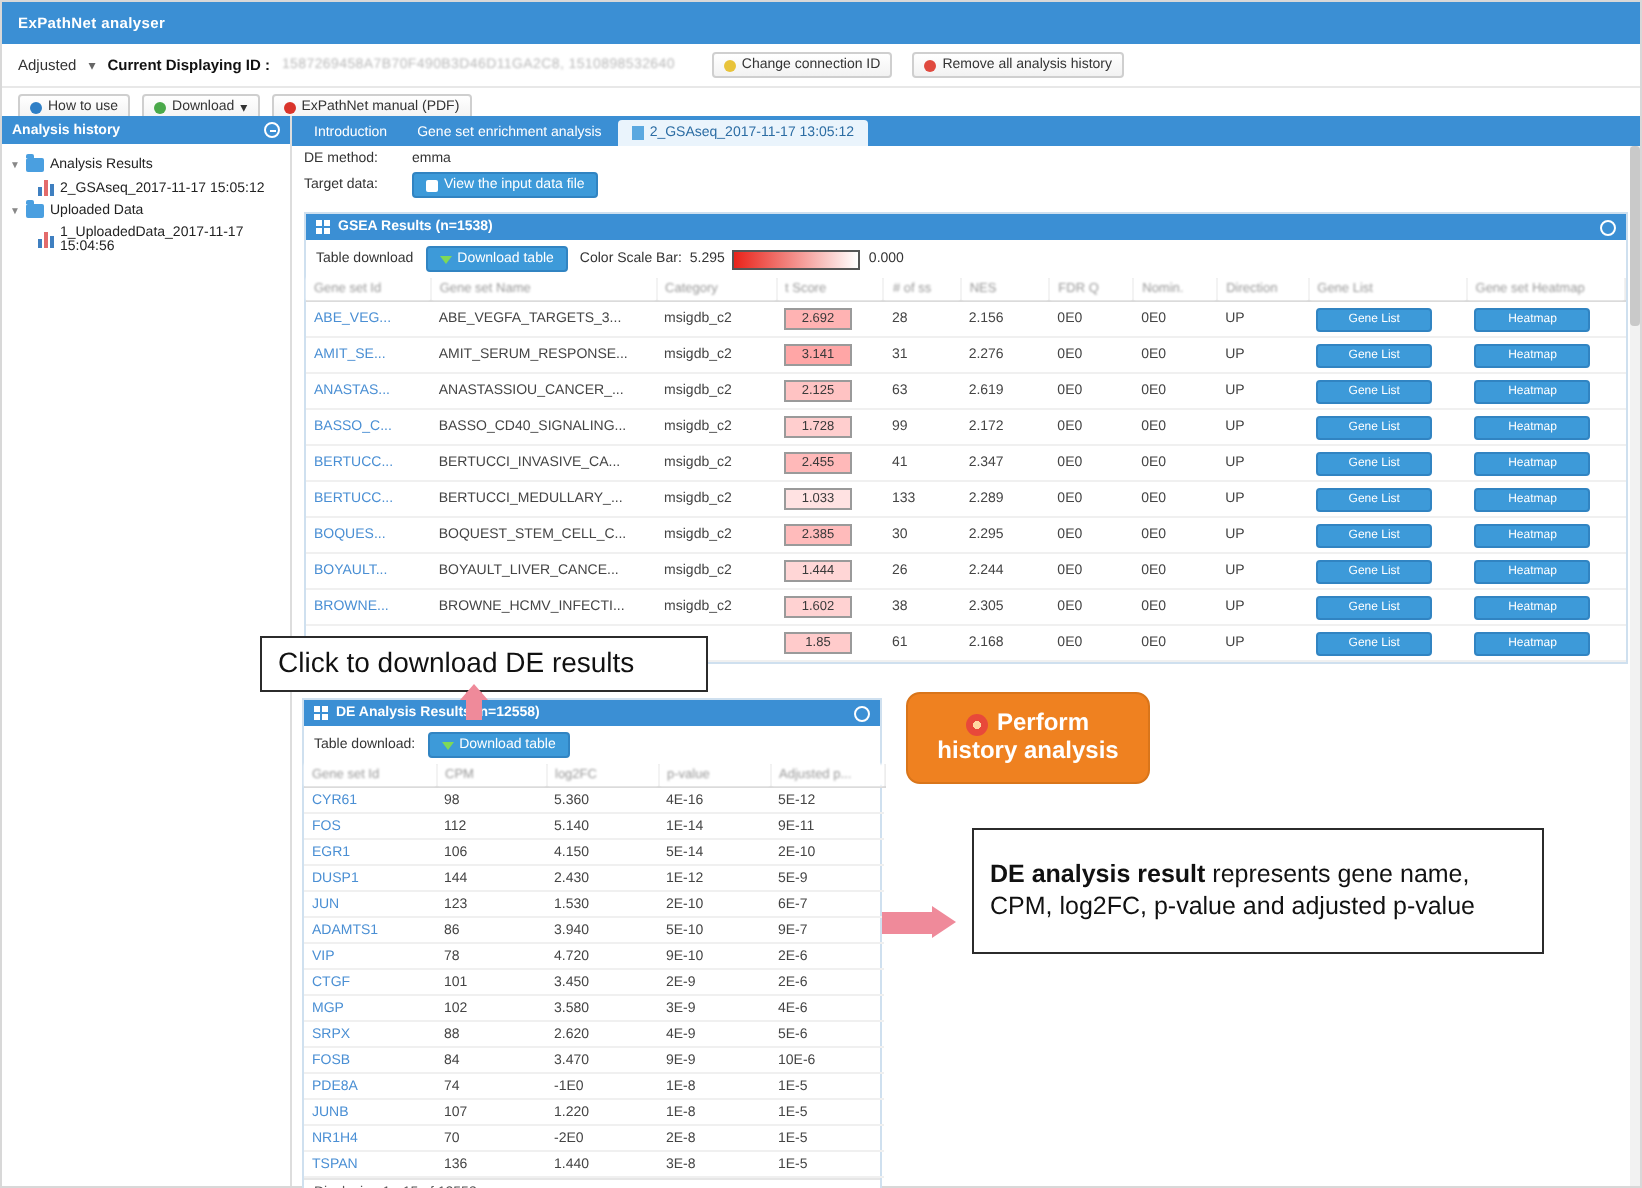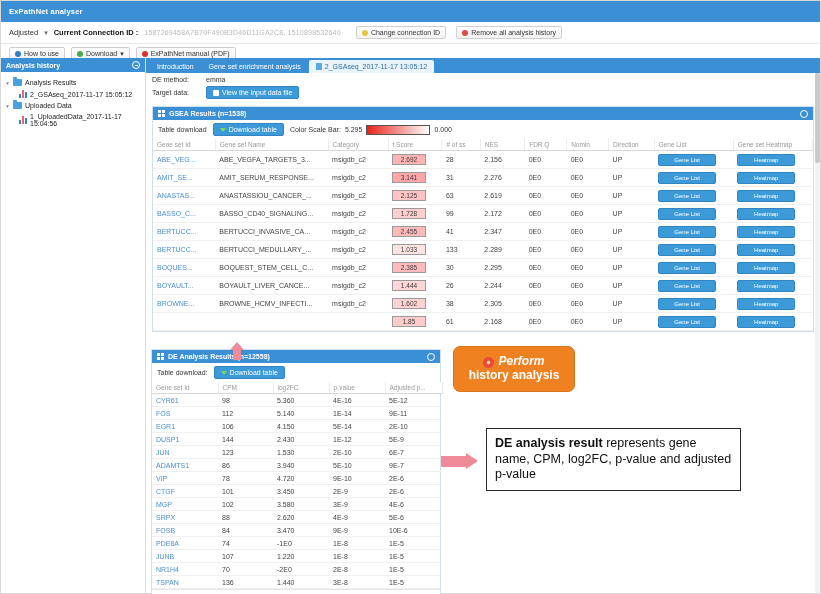--- a/index.html
+++ b/index.html
@@ -156,40 +156,40 @@
   .pinkarrow{
     position:absolute; z-index:31; background:#ef8a9a;
   }
   .pnet {
     position:absolute; left:452px; top:345px; width:122px; height:46px;
     background:#ef8120; border:1px solid #d9751a; border-radius:7px;
     display:flex; flex-direction:column; align-items:center; justify-content:center;
     color:#fff; font-size:12px; font-weight:bold; line-height:1.15; z-index:20;
     text-align:center;
   }
-  .pnet .row1{display:flex;align-items:center;gap:4px;font-style:italic;}
+  .pnet .row1{display:flex;align-items:center;gap:4px;}
   .flower{width:11px;height:11px;flex:none;border-radius:50%;
     background:radial-gradient(circle,#ffd9a0 0 25%,#e8493a 26% 100%);}
 
   .scrollbar-v{position:absolute;right:0;top:15px;bottom:0;width:5px;background:#f2f2f2;}
   .scrollbar-v .thumb{position:absolute;top:0;left:0;right:0;height:90px;background:#c9c9c9;border-radius:2px;}
 </style>
 </head>
 <body>
 
 <div class="app">
 
   <div class="appbar">
     <span>ExPathNet analyser</span>
   </div>
 
   <div class="analysis-row">
     <span class="lbl-small">Adjusted</span>
     <span style="font-size:7px;color:#666;">▾</span>
-    <span class="lbl-bold">Current Connection ID :</span>
+    <span class="lbl-bold">Current Displaying ID :</span>
     <span class="connid">1587269458A7B70F490B3D46D11GA2C8, 1510898532640</span>
     <span style="flex:1"></span>
     <span class="btn" style="margin-right:4px;">
       <i class="dot y"></i>
       <span>Change connection ID</span>
     </span>
     <span class="btn" style="margin-right:250px;">
       <i class="dot r"></i>
       <span>Remove all analysis history</span>
     </span>
@@ -606,22 +606,25 @@
   </div>
 
   <div class="pnet">
     <span class="row1">
       <i class="flower"></i>
       <span>Perform</span>
     </span>
     <span>history analysis</span>
   </div>
 
+  <div class="callout" style="left:129px; top:317px; width:224px; height:28px;">
+    <span class="ctext">Click to download DE results</span>
+  </div>
   <div class="pinkarrow" style="left:232px; top:345px; width:8px; height:14px;"></div>
   <div class="arrow-up" style="left:229px; top:341px; border-left:7px solid transparent; border-right:7px solid transparent; border-bottom:8px solid #ef8a9a;"></div>
 
-  <div class="callout callout2" style="left:485px; top:427px; width:255px; height:63px;">
+  <div class="callout callout2" style="left:485px; top:413px; width:286px; height:63px;">
     <span class="ctext"><span class="bold">DE analysis result</span><span> represents gene name, CPM, log2FC, p-value and adjusted p-value</span></span>
   </div>
   <div class="pinkarrow" style="left:440px; top:455px; width:28px; height:11px;"></div>
   <div class="arrow-up" style="left:465px; top:452px; border-top:8px solid transparent; border-bottom:8px solid transparent; border-left:12px solid #ef8a9a;"></div>
 
 </div>
 
 </body></html>

